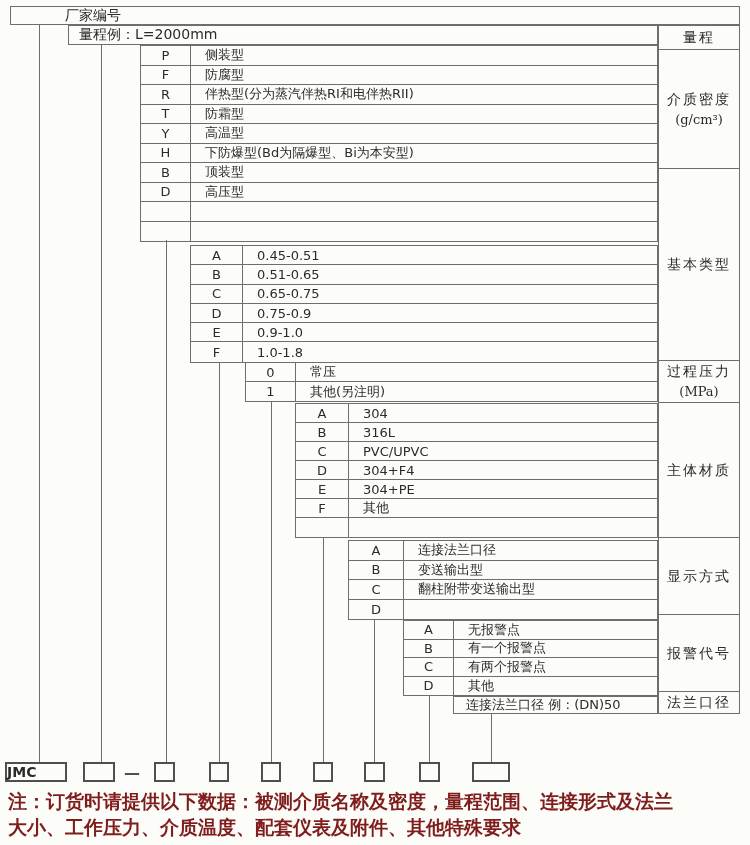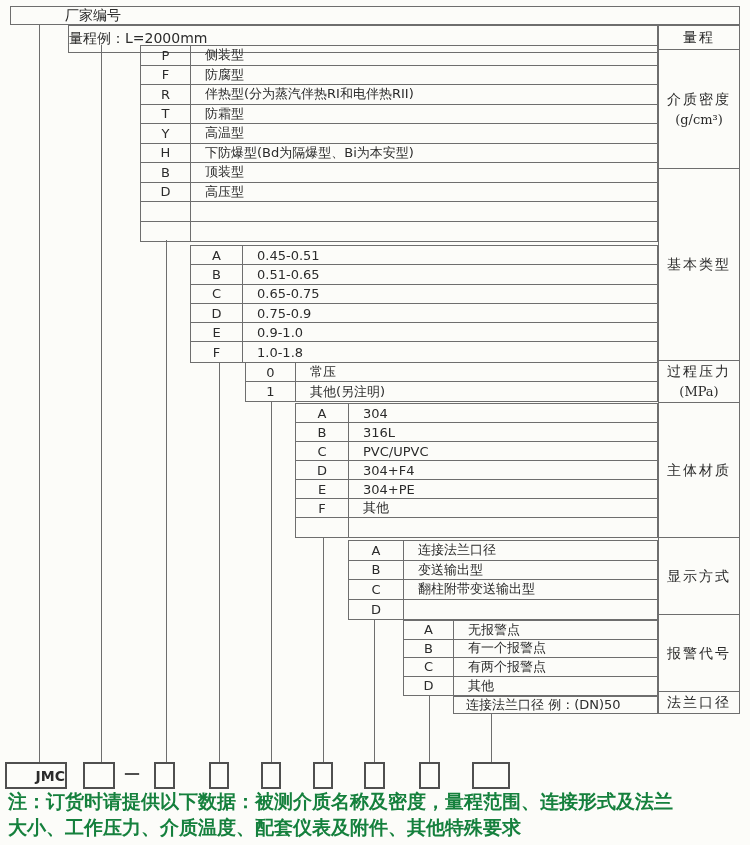--- a/index.html
+++ b/index.html
@@ -19,38 +19,38 @@
   .desc{flex:1;display:flex;align-items:center;padding-left:14px;font-size:13px;white-space:nowrap;overflow:hidden;}
   
   .labelcol{position:absolute;left:658px;top:25px;width:82px;height:689px;border:1px solid var(--line);display:flex;flex-direction:column;}
   .lcell{border-bottom:1px solid var(--line);display:flex;flex-direction:column;align-items:center;justify-content:center;
          font-family:"DejaVu Serif","Liberation Serif",serif;font-size:14px;letter-spacing:2px;text-align:center;line-height:1.5;}
   .lcell:last-child{border-bottom:none;flex:1;}
   .lcell .unit{letter-spacing:0;font-size:13px;}
   
   .conn{position:absolute;width:1px;background:var(--line);}
   
-  .cbox{position:absolute;top:762px;height:27px;border:2px solid #4f4f4f;background:transparent;
-        display:flex;align-items:center;justify-content:flex-end;font-size:14px;font-weight:bold;}
+  .cbox{position:absolute;top:762px;height:20px;border:2px solid #4f4f4f;background:transparent;
+        display:flex;align-items:center;justify-content:flex-start;font-size:14px;font-weight:bold;}
   .dash{position:absolute;top:762px;height:20px;display:flex;align-items:center;justify-content:center;
         font-size:16px;font-weight:bold;color:#4f4f4f;}
   
-  .note{position:absolute;left:8px;top:788px;width:742px;color:#15803d;font-weight:bold;
+  .note{position:absolute;left:8px;top:788px;width:742px;color:#7f1d1d;font-weight:bold;
         font-size:19px;line-height:1.38;white-space:nowrap;}
 </style>
 </head>
 <body>
 
 <div class="canvas">
 
   <div class="abs cellbox" style="left:10px;top:6px;width:730px;height:19px;padding-left:54px;">
     <span>厂家编号</span>
   </div>
 
-  <div class="abs cellbox" style="left:68px;top:25px;width:590px;height:28px;">
+  <div class="abs cellbox" style="left:68px;top:25px;width:590px;height:20px;padding-left:10px;">
     <span>量程例：L=2000mm</span>
   </div>
 
   <div class="otable" style="left:140px;top:45px;width:518px;--rh:19.5px;--cw:50px;">
       <div class="trow">
         <div class="code">P</div>
         <div class="desc">侧装型</div>
       </div>
       <div class="trow">
         <div class="code">F</div>

